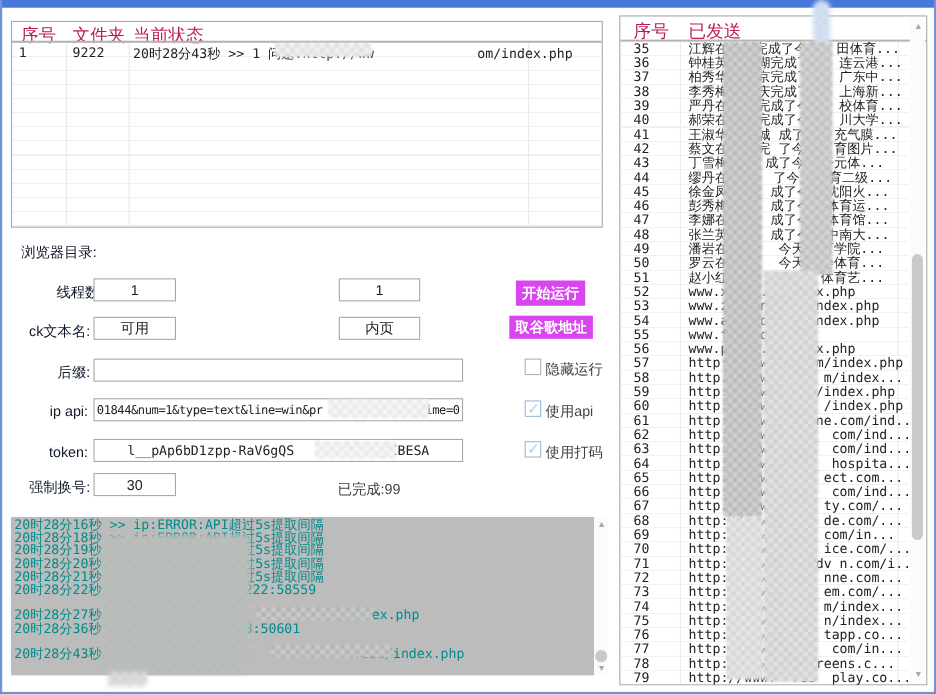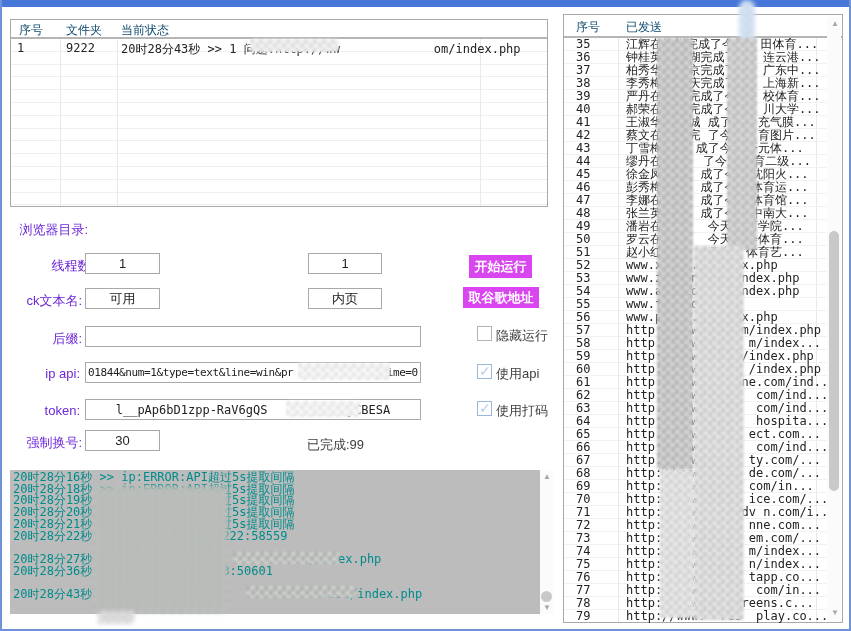--- a/index.html
+++ b/index.html
@@ -12,23 +12,23 @@
   .winedge-l{left:0;top:0;width:2px;height:631px;}
   .winedge-r{left:849px;top:0;width:2px;height:631px;}
   .winedge-b{left:0;top:629px;width:851px;height:2px;}
   
   .panel{border:1px solid #a9a9a9;background:#fff;box-sizing:border-box;}
   .hdr-underline{background:#b5b5b5;height:2px;}
   .vsep{width:1px;background:#e9e9e9;}
   .gridrows{background-image:repeating-linear-gradient(to bottom,transparent 0 11.8px,#efefef 11.8px 12.8px);}
   .gridrows13{background-image:repeating-linear-gradient(to bottom,transparent 0 12px,#f1f1f1 12px 13px);}
   .cell{position:absolute;font-size:12px;color:#222;white-space:pre;font-family:"DejaVu Sans Mono","Liberation Mono",monospace;}
-  .hcell{position:absolute;font-size:12px;color:#0c4a6e;white-space:pre;}
-  
-  .flabel{position:absolute;font-size:13px;color:#6d28d9;text-align:right;white-space:pre;}
+  .hcell{position:absolute;font-size:16px;color:#be185d;white-space:pre;}
+  
+  .flabel{position:absolute;font-size:13px;color:#0f172a;text-align:right;white-space:pre;}
   .tin{position:absolute;border:1px solid #a9a9a9;background:#fff;box-sizing:border-box;
        font-family:"DejaVu Sans Mono","Liberation Mono",monospace;font-size:12px;color:#222;
        padding:0 2px;outline:none;}
   .tin.center{text-align:center;font-family:"Liberation Sans",sans-serif;font-size:13px;}
   .tin.squeeze{font-size:11px;letter-spacing:-0.4px;}
   .btn{position:absolute;background:#d946ef;color:#fff;border:none;font-size:13px;
        font-family:"Liberation Sans",sans-serif;cursor:pointer;padding:0;line-height:1;font-weight:bold;}
   .cb{position:absolute;width:15px;height:15px;border:1px solid #b3b3b3;background:#fff;box-sizing:border-box;}
   .cb.checked{border-color:#9ab7dc;}
   .cb.checked::after{content:"\2713";position:absolute;left:1px;top:-2px;font-size:14px;color:#b9cde6;}

